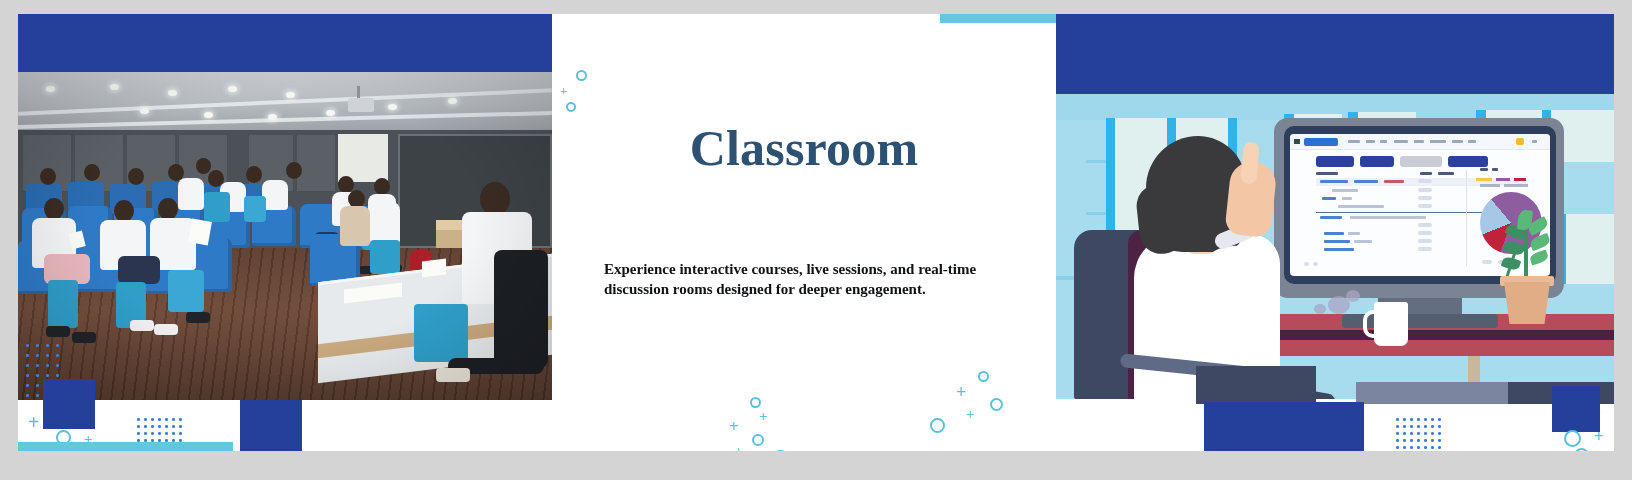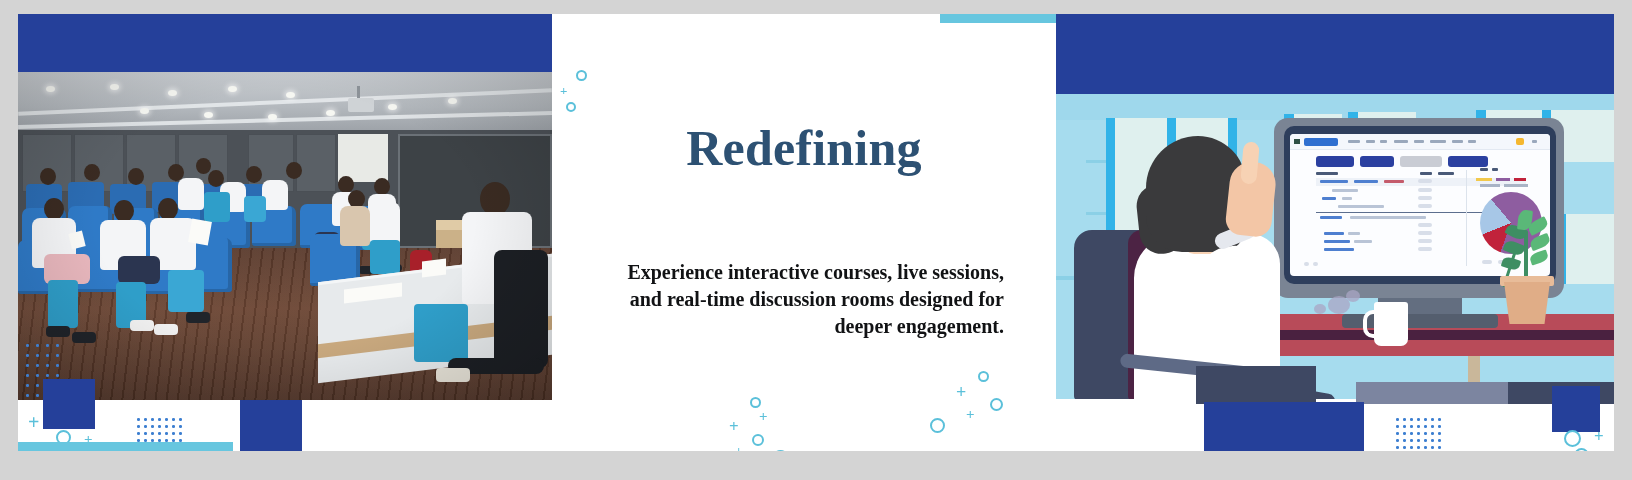--- a/index.html
+++ b/index.html
@@ -69,23 +69,23 @@
   
   .center-col{position:absolute;left:534px;top:0;width:504px;height:437px;background:#fff;}
   .headline{
     position:absolute;left:0;top:104px;width:504px;
     text-align:center;color:#2D5173;
     font-family:"Liberation Serif",serif;font-weight:700;
     font-size:50px;line-height:1.22;letter-spacing:.2px;
   }
   .subhead{
     position:absolute;left:52px;top:245px;width:400px;
-    text-align:right;color:#111214;
+    text-align:left;color:#111214;
     font-family:"Liberation Serif",serif;font-weight:700;
-    font-size:20px;line-height:1.36;
+    font-size:15px;line-height:1.36;
   }
   .teal-top{position:absolute;left:922px;top:0;width:119px;height:9px;background:#67C6DF;}
   .teal-bot{position:absolute;left:0;top:428px;width:215px;height:9px;background:#67C6DF;}
 
   
   .right-col{position:absolute;left:1038px;top:0;width:558px;height:437px;overflow:hidden;background:#fff;}
   .il-topband{position:absolute;left:0;top:0;width:558px;height:80px;background:#25409A;}
   .il-bg{position:absolute;left:0;top:80px;width:558px;height:305px;background:#A6DCEE;}
   .il-winframe{position:absolute;background:#31B3E8;}
   .il-winglass{position:absolute;background:#DFF0EE;}
@@ -353,21 +353,21 @@
     <div class="spark">
       <span class="plus" style="left:10px;top:398px;font-size:20px">+</span>
       <span class="ring" style="left:38px;top:416px;width:11px;height:11px"></span>
       <span class="plus" style="left:66px;top:418px;font-size:15px">+</span>
       <span class="plus" style="left:28px;top:428px;font-size:15px">+</span>
     </div>
   </div>
 
   <div class="center-col">
     <div class="headline">
-      <div>Redefining</div>
+      <div>Classroom</div>
     </div>
     <div class="subhead">Experience interactive courses, live sessions, and real-time discussion rooms designed for deeper engagement.</div>
 
     <div class="spark">
       <span class="ring" style="left:24px;top:56px;width:7px;height:7px"></span>
       <span class="plus" style="left:8px;top:70px;font-size:13px">+</span>
       <span class="ring" style="left:14px;top:88px;width:6px;height:6px"></span>
     </div>
 
     <div class="spark">

